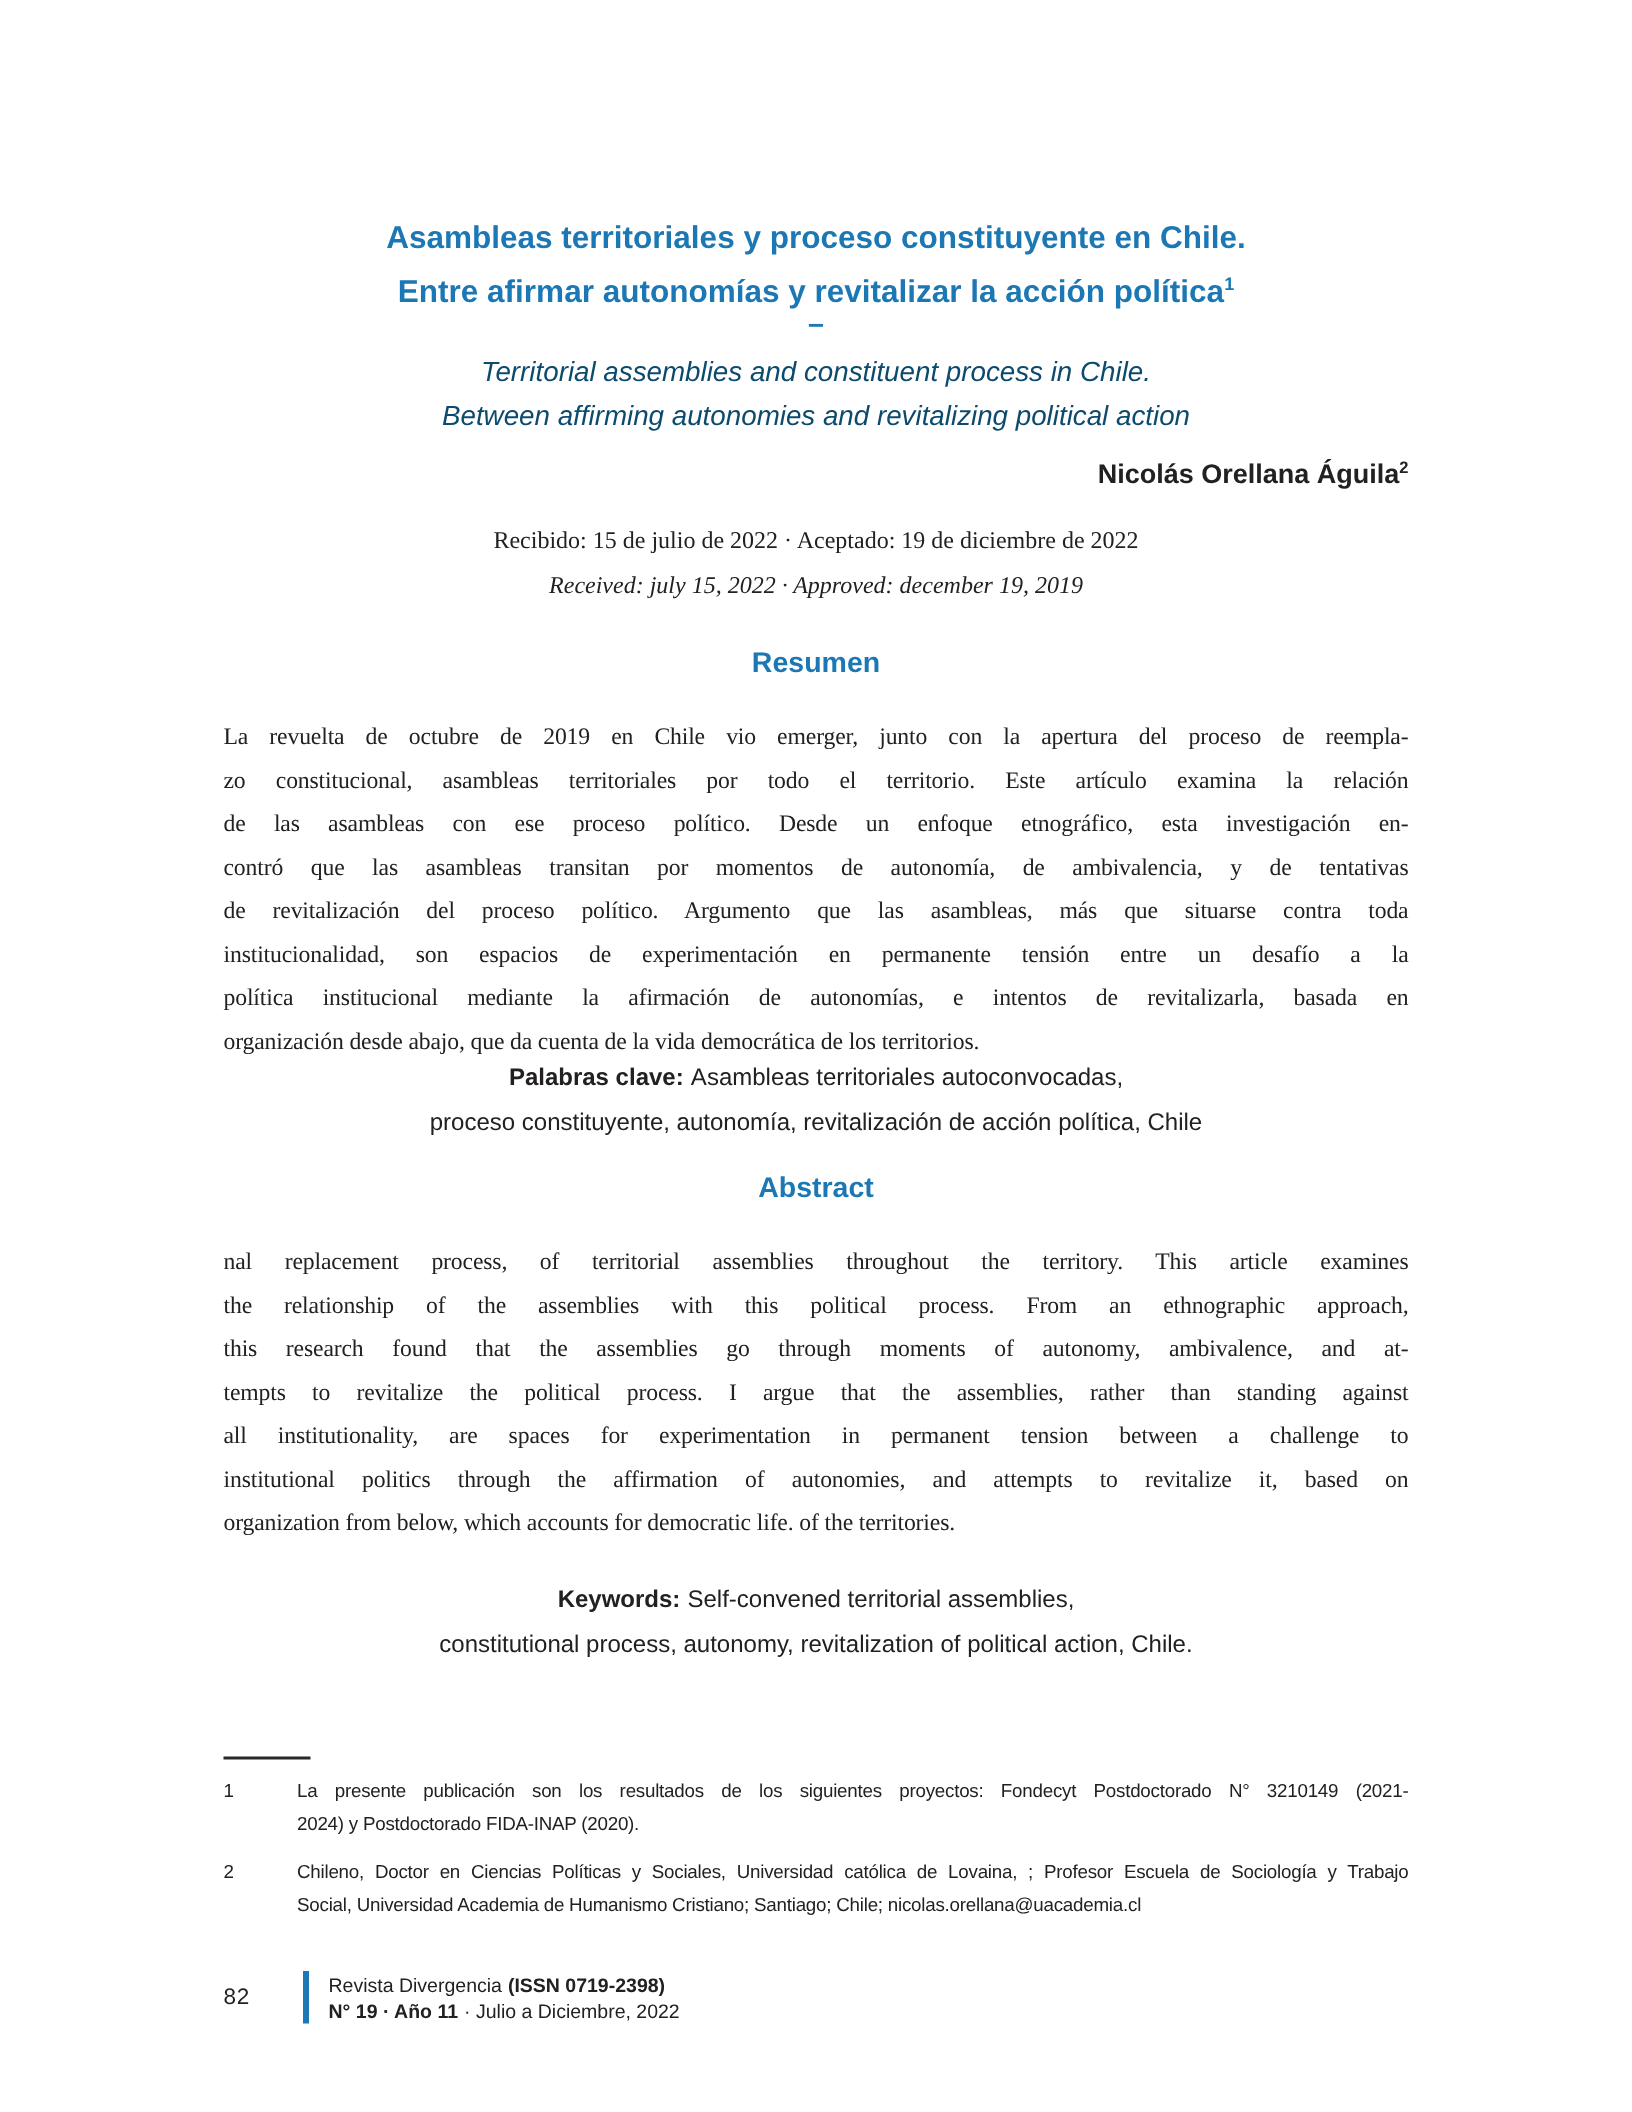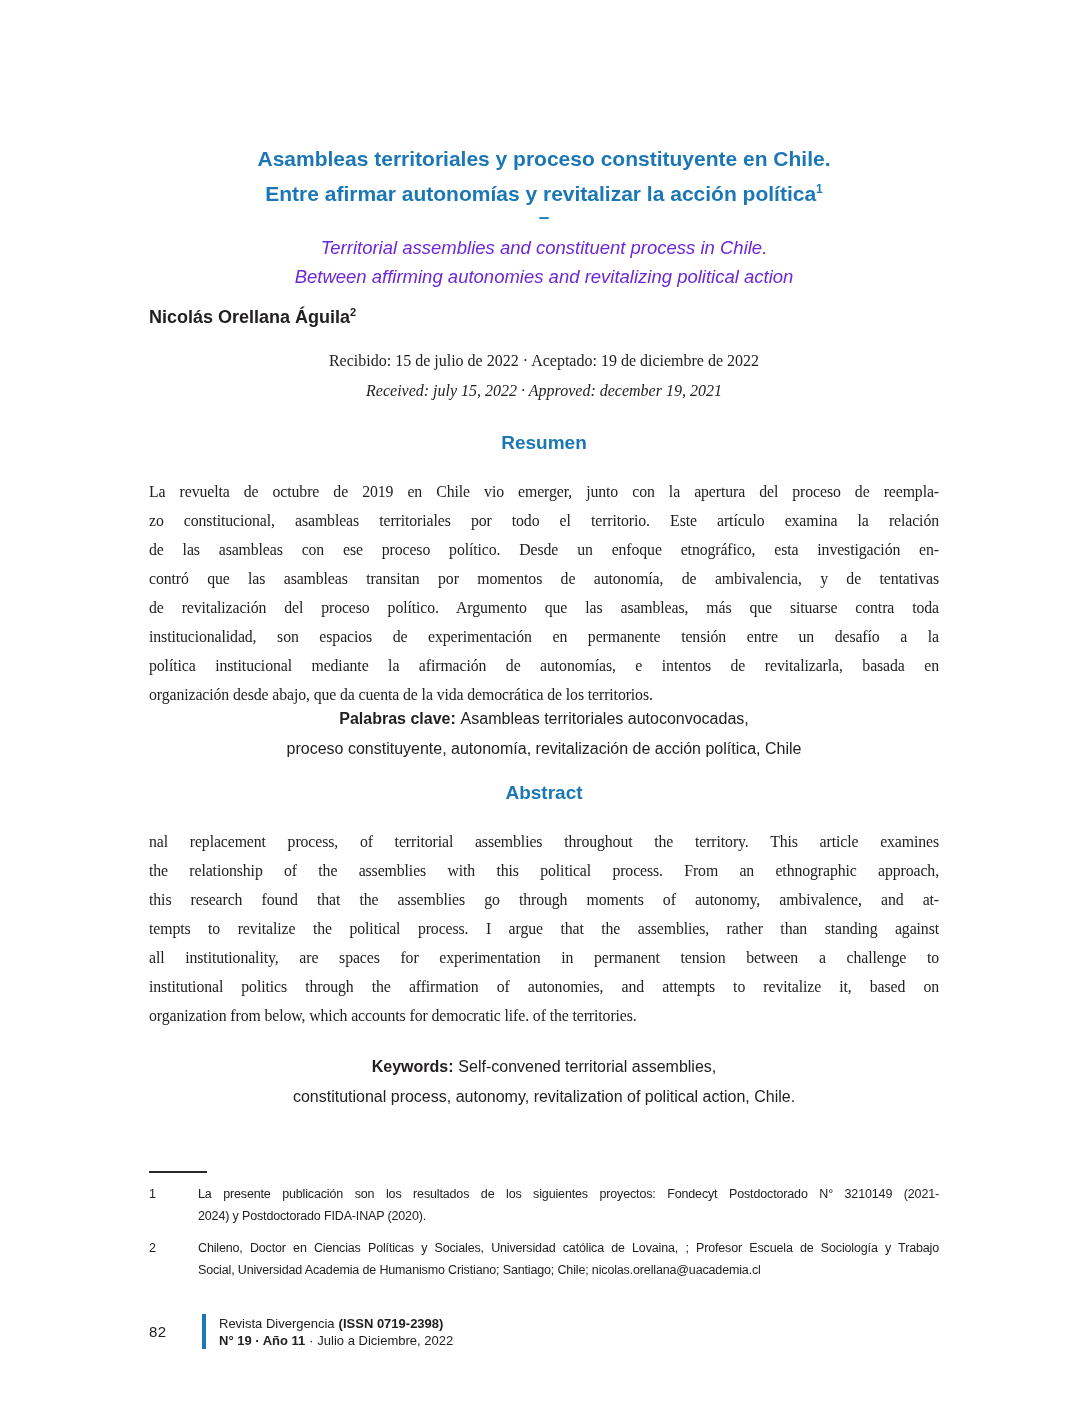--- a/index.html
+++ b/index.html
@@ -12,22 +12,22 @@
     font-family: "Liberation Sans", sans-serif;
     color: var(--ink);
     overflow: hidden;
   }
   .col { position: absolute; left: 149px; width: 790px; }
 
   
   .title-es { top: 144px; text-align: center; color: var(--accent); font-weight: bold; font-size: 21px; line-height: 30px; }
   .title-es sup { font-size: 12px; }
   .sep-dash { top: 204px; text-align: center; color: var(--accent); font-weight: bold; font-size: 19px; line-height: 26px; }
-  .title-en { top: 233px; text-align: center; font-style: italic; font-weight: 500; font-size: 18.5px; line-height: 29px; color: #6d28d9; }
-  .author { top: 300px; text-align: left; font-weight: bold; font-size: 18px; line-height: 24px; }
+  .title-en { top: 233px; text-align: center; font-style: italic; font-weight: 500; font-size: 18.5px; line-height: 29px; color: #0c4a6e; }
+  .author { top: 300px; text-align: right; font-weight: bold; font-size: 18px; line-height: 24px; }
   .author sup { font-size: 11px; }
   .dates { top: 346px; text-align: center; font-size: 16px; line-height: 30px; font-family: Liberation Serif, serif; }
   .dates .en { font-style: italic; }
 
   
   .heading { text-align: center; color: var(--accent); font-weight: bold; font-size: 19px; line-height: 26px; }
   .h-resumen { top: 430px; }
   .h-abstract { top: 780px; }
 
   
@@ -74,21 +74,21 @@
     <div>Territorial assemblies and constituent process in Chile.</div>
     <div>Between affirming autonomies and revitalizing political action</div>
   </div>
 
   <div class="col author">
     <span>Nicolás Orellana Águila</span><sup>2</sup>
   </div>
 
   <div class="col dates">
     <div class="es">Recibido: 15 de julio de 2022 · Aceptado: 19 de diciembre de 2022</div>
-    <div class="en">Received: july 15, 2022 · Approved: december 19, 2021</div>
+    <div class="en">Received: july 15, 2022 · Approved: december 19, 2019</div>
   </div>
 
   <div class="col heading h-resumen">Resumen</div>
 
   <div class="col para p-es">
     <div class="jline">La revuelta de octubre de 2019 en Chile vio emerger, junto con la apertura del proceso de reempla-</div>
     <div class="jline">zo constitucional, asambleas territoriales por todo el territorio. Este artículo examina la relación</div>
     <div class="jline">de las asambleas con ese proceso político. Desde un enfoque etnográfico, esta investigación en-</div>
     <div class="jline">contró que las asambleas transitan por momentos de autonomía, de ambivalencia, y de tentativas</div>
     <div class="jline">de revitalización del proceso político. Argumento que las asambleas, más que situarse contra toda</div>

